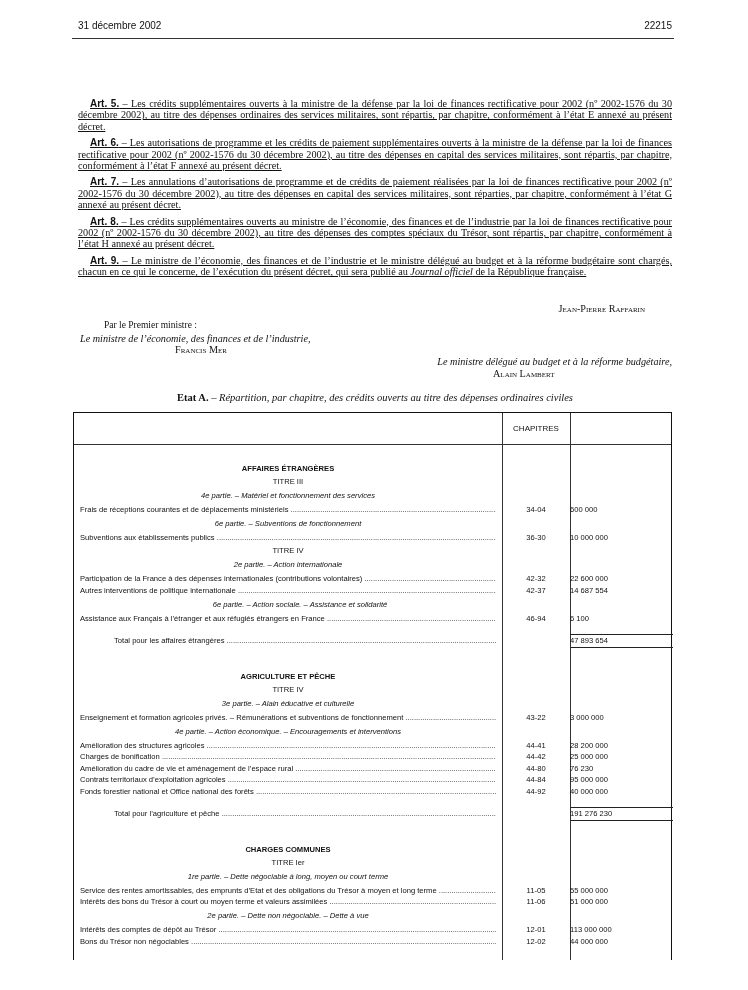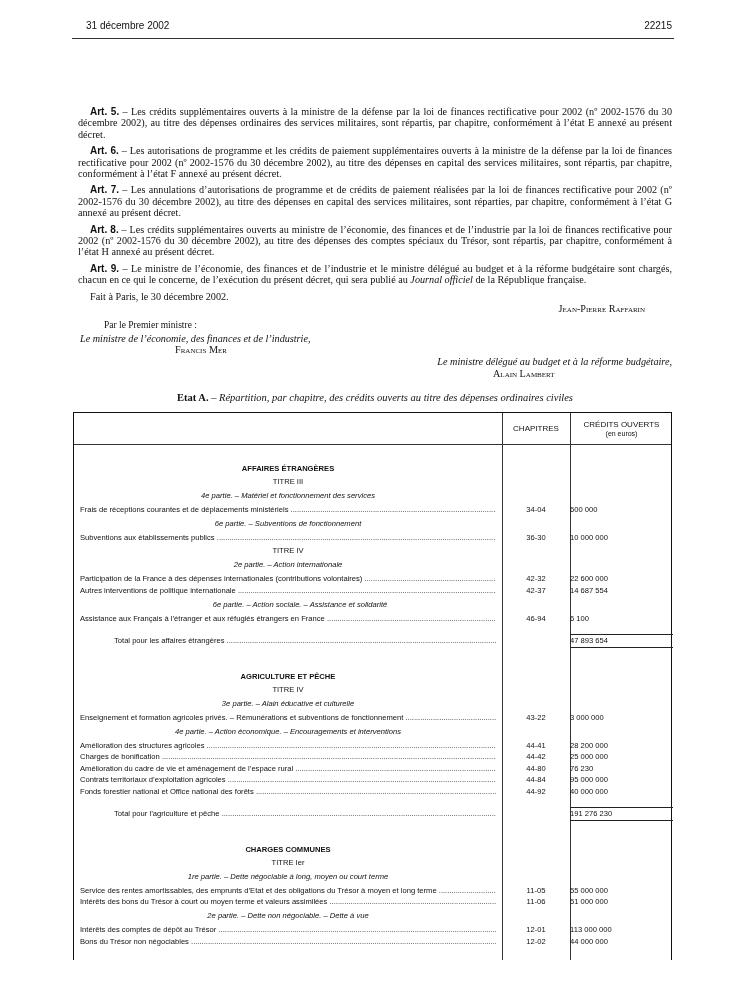--- a/index.html
+++ b/index.html
@@ -1,21 +1,21 @@
 <!DOCTYPE html>
 <html><head>
 <meta charset="utf-8">
 <style>
   html, body { margin:0; padding:0; background:#ffffff; }
   body { width:748px; height:990px; position:relative; overflow:hidden; color:#111; }
   .sans { font-family: "Liberation Sans", sans-serif; }
   .serif { font-family: "Liberation Serif", serif; text-align: center; }
 
   .running-head { position:absolute; left:78px; top:20px; width:594px; height:16px; font-size:10px; }
-  .running-head .date { position:absolute; left:0; top:0;margin-left:8px; }
+  .running-head .date { position:absolute; left:0; top:0; }
   .running-head .journal { position:absolute; left:0; width:100%; text-align:center; top:0; letter-spacing:0.1px; }
   .running-head .pageno { position:absolute; right:0; top:0; }
   .head-rule { position:absolute; left:72px; top:38px; width:602px; height:0; border-top:1px solid #333; }
 
   .body-text { position:absolute; left:78px; width:594px; font-size:10.2px; line-height:11.4px; text-align:justify; }
   .body-text p { margin:0 0 5px 0; text-indent:12px; }
   .body-text p b { font-family:"Liberation Sans", sans-serif; font-weight:bold; font-size:10px; }
 
   .sig { position:absolute; font-size:10.2px; }
   .smallcaps { font-variant: small-caps; }
@@ -40,49 +40,44 @@
 </style>
 </head>
 <body>
 
 <div class="running-head sans">
   <span class="date">31 décembre 2002</span>
   <span class="pageno">22215</span>
 </div>
 <div class="head-rule"></div>
 
-<div class="body-text serif" style="top:106px;">
+<div class="body-text serif" style="top:98px;text-decoration:underline;">
   <p><b>Art. 5.</b><span> – Les crédits supplémentaires ouverts à la ministre de la défense par la loi de finances rectificative pour 2002 (nº 2002-1576 du 30 décembre 2002), au titre des dépenses ordinaires des services militaires, sont répartis, par chapitre, conformément à l’état E annexé au présent décret.</span></p>
   <p><b>Art. 6.</b><span> – Les autorisations de programme et les crédits de paiement supplémentaires ouverts à la ministre de la défense par la loi de finances rectificative pour 2002 (nº 2002-1576 du 30 décembre 2002), au titre des dépenses en capital des services militaires, sont répartis, par chapitre, conformément à l’état F annexé au présent décret.</span></p>
   <p><b>Art. 7.</b><span> – Les annulations d’autorisations de programme et de crédits de paiement réalisées par la loi de finances rectificative pour 2002 (nº 2002-1576 du 30 décembre 2002), au titre des dépenses en capital des services militaires, sont réparties, par chapitre, conformément à l’état G annexé au présent décret.</span></p>
   <p><b>Art. 8.</b><span> – Les crédits supplémentaires ouverts au ministre de l’économie, des finances et de l’industrie par la loi de finances rectificative pour 2002 (nº 2002-1576 du 30 décembre 2002), au titre des dépenses des comptes spéciaux du Trésor, sont répartis, par chapitre, conformément à l’état H annexé au présent décret.</span></p>
   <p><b>Art. 9.</b><span> – Le ministre de l’économie, des finances et de l’industrie et le ministre délégué au budget et à la réforme budgétaire sont chargés, chacun en ce qui le concerne, de l’exécution du présent décret, qui sera publié au </span><i>Journal officiel</i><span> de la République française.</span></p>
-  <p>Fait à Paris, le 30 décembre 2002.</p>
 </div>
 
 <div class="sig serif smallcaps" style="right:103px; top:303px;">Jean-Pierre Raffarin</div>
 <div class="sig serif" style="left:104px; top:320px; font-size:9.5px;">Par le Premier ministre :</div>
 <div class="sig serif" style="left:80px; top:333px; font-style:italic;">Le ministre de l’économie, des finances et de l’industrie,</div>
 <div class="sig serif smallcaps" style="left:175px; top:344px;">Francis Mer</div>
 <div class="sig serif" style="right:76px; top:356px; font-style:italic;">Le ministre délégué au budget et à la réforme budgétaire,</div>
 <div class="sig serif smallcaps" style="left:493px; top:368px;">Alain Lambert</div>
 
 <div class="etat-title serif">
   <b>Etat A.</b><span> – </span><i>Répartition, par chapitre, des crédits ouverts au titre des dépenses ordinaires civiles</i>
 </div>
 
 <div class="table" id="credits-table">
   <div class="col-line" style="left:428px;"></div>
   <div class="col-line" style="left:496px;"></div>
   <div class="hdr-rule"></div>
   <div class="hdr" style="left:428px; width:68px;">CHAPITRES</div>
-  <div class="hdr" style="left:496px; width:103px; flex-direction:column;">
-    <span>CRÉDITS OUVERTS</span>
-    <span style="font-size:7px;">(en euros)</span>
-  </div>
   <div id="table-body">
       <div class="row" style="top: 51px; left: 0px; width: 599px;">
         <div class="centered bold">AFFAIRES ÉTRANGÈRES</div>
       </div>
       <div class="row" style="top: 64px; left: 0px; width: 599px;">
         <div class="centered">TITRE III</div>
       </div>
       <div class="row" style="top: 78px; left: 0px; width: 599px;">
         <div class="centered ital">4e partie. – Matériel et fonctionnement des services</div>
       </div>

